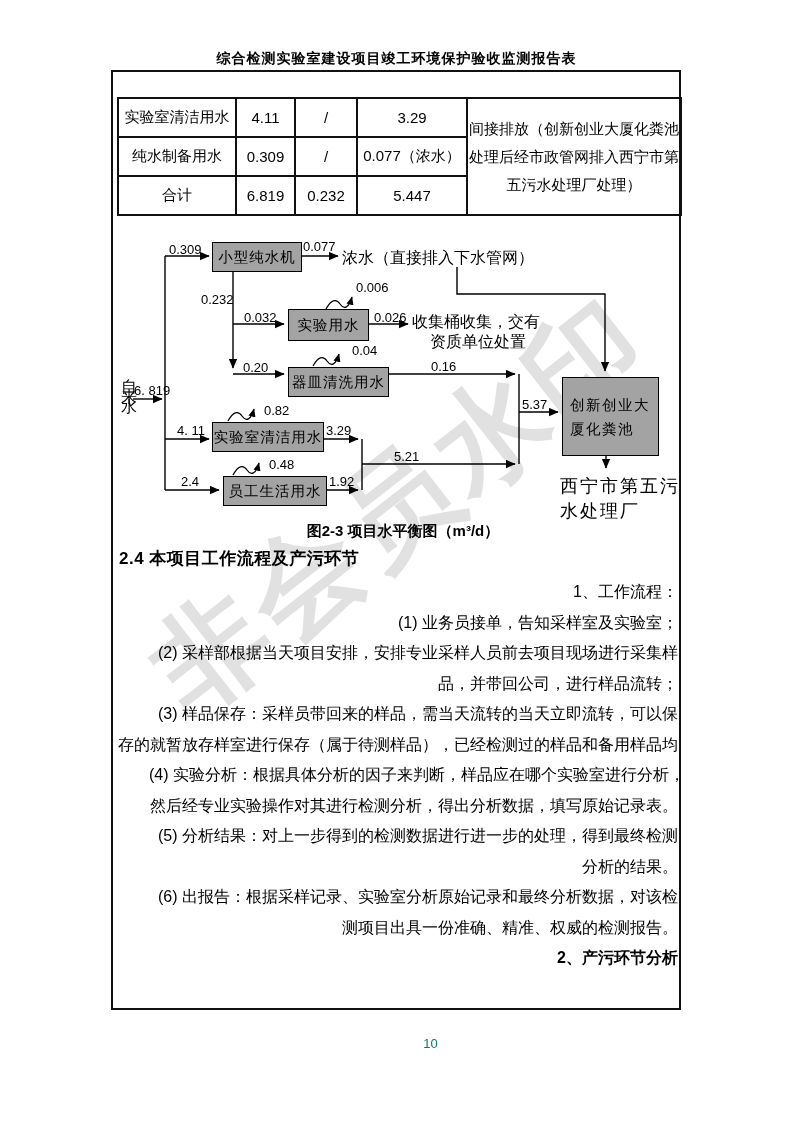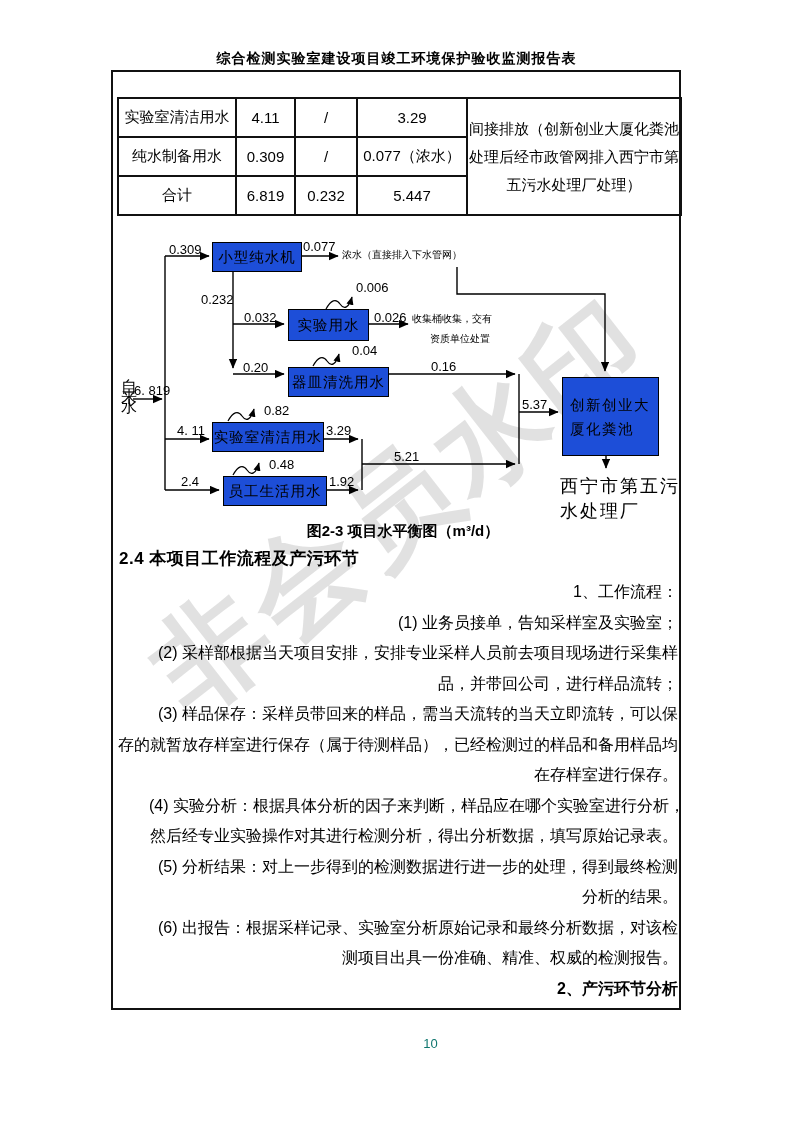--- a/index.html
+++ b/index.html
@@ -14,24 +14,24 @@
   .frame{position:absolute;left:111px;top:70px;width:566px;height:936px;border:2px solid #111;}
   
   table.wt{position:absolute;left:117px;top:97px;border-collapse:collapse;table-layout:fixed;width:553px;}
   table.wt td{border:2px solid #111;height:37px;text-align:center;vertical-align:middle;
         font-size:15px;padding:0;}
   td.c0{width:116px}td.c1{width:57px}td.c2{width:60px}td.c3{width:108px}
   td.note{width:212px;font-size:14.5px;line-height:28px;padding:0 2px;}
   
   .diag{position:absolute;left:113px;top:234px;width:568px;height:292px;}
   .diag svg{position:absolute;left:0;top:0;}
-  .dbox{position:absolute;border:1.5px solid #000;background:#1d4ed8;display:flex;
+  .dbox{position:absolute;border:1.5px solid #000;background:#a3a3a3;display:flex;
         align-items:center;justify-content:center;font-size:14.5px;letter-spacing:1px;white-space:nowrap;font-family:Liberation Serif, serif;}
   .num{position:absolute;font-size:13px;white-space:nowrap;}
-  .dtext{position:absolute;font-size:10px;white-space:nowrap;}
+  .dtext{position:absolute;font-size:16px;white-space:nowrap;}
   .src{position:absolute;left:5px;top:131px;writing-mode:vertical-rl;letter-spacing:10px;font-size:16px;}
   .septic{flex-direction:column;align-items:flex-start;justify-content:center;
         padding-left:7px;line-height:24px;font-size:14.5px;letter-spacing:1.5px;}
   .wwtp{line-height:25px;font-size:18px;letter-spacing:2px;}
   .cap{position:absolute;left:113px;top:522px;width:580px;text-align:center;
         font-size:15px;font-weight:bold;}
   
   .sechead{position:absolute;left:119px;top:547px;font-size:17px;font-weight:bold;letter-spacing:.5px;}
   .body{position:absolute;left:117px;top:577px;width:561px;font-size:16px;}
   .bl{height:30.5px;line-height:30.5px;white-space:nowrap;text-align:right;}
@@ -155,21 +155,20 @@
 
     <div class="sechead">2.4  本项目工作流程及产污环节</div>
 
     <div class="body">
       <div class="bl ind">1、工作流程：</div>
       <div class="bl ind">(1) 业务员接单，告知采样室及实验室；</div>
       <div class="bl ind">(2) 采样部根据当天项目安排，安排专业采样人员前去项目现场进行采集样</div>
       <div class="bl">品，并带回公司，进行样品流转；</div>
       <div class="bl ind">(3) 样品保存：采样员带回来的样品，需当天流转的当天立即流转，可以保</div>
       <div class="bl">存的就暂放存样室进行保存（属于待测样品），已经检测过的样品和备用样品均</div>
-      <div class="bl">在存样室进行保存。</div>
       <div class="bl ind">(4) 实验分析：根据具体分析的因子来判断，样品应在哪个实验室进行分析，</div>
       <div class="bl">然后经专业实验操作对其进行检测分析，得出分析数据，填写原始记录表。</div>
       <div class="bl ind">(5) 分析结果：对上一步得到的检测数据进行进一步的处理，得到最终检测</div>
       <div class="bl">分析的结果。</div>
       <div class="bl ind">(6) 出报告：根据采样记录、实验室分析原始记录和最终分析数据，对该检</div>
       <div class="bl">测项目出具一份准确、精准、权威的检测报告。</div>
       <div class="bl ind bold">2、产污环节分析</div>
     </div>
 
     <div class="pgnum">10</div>

